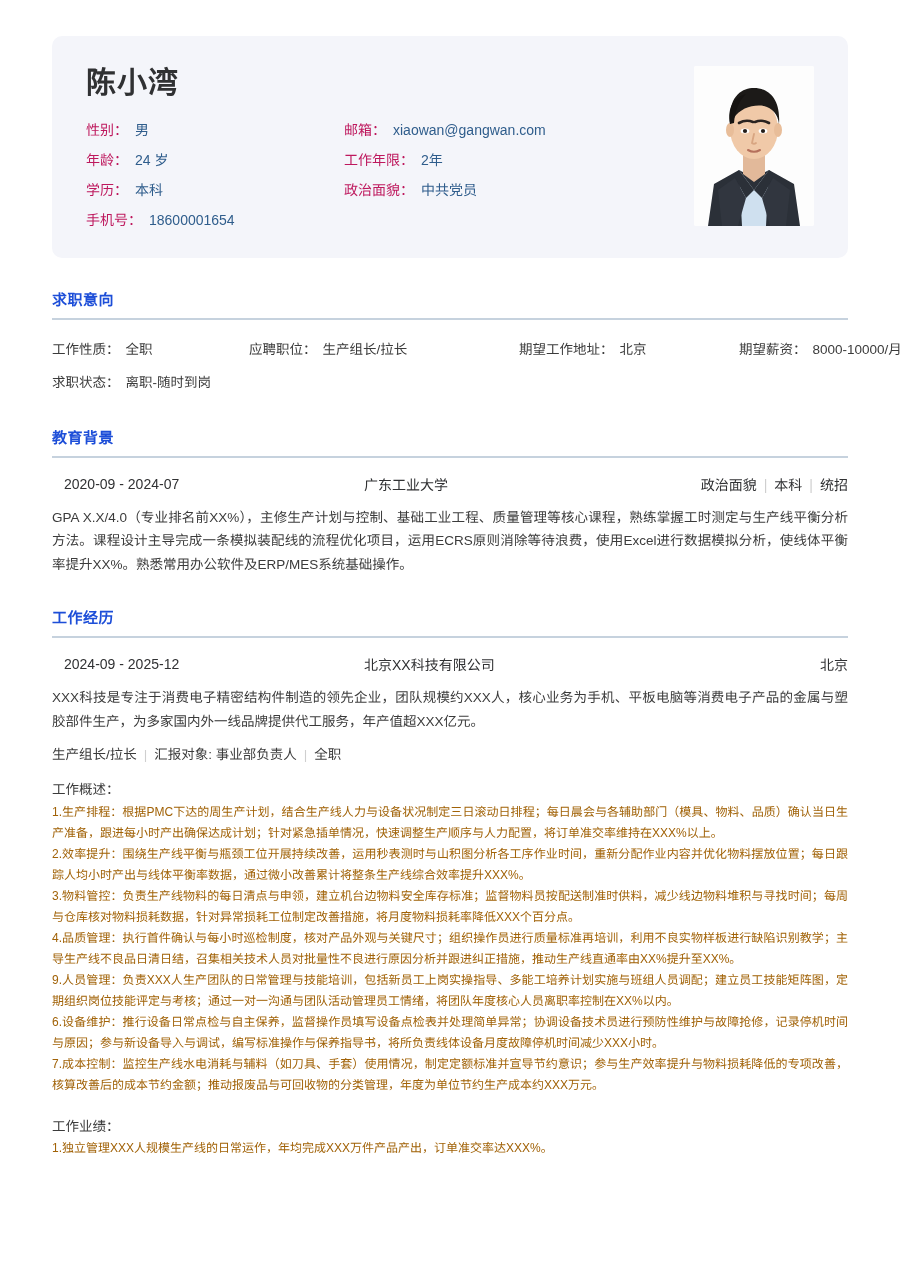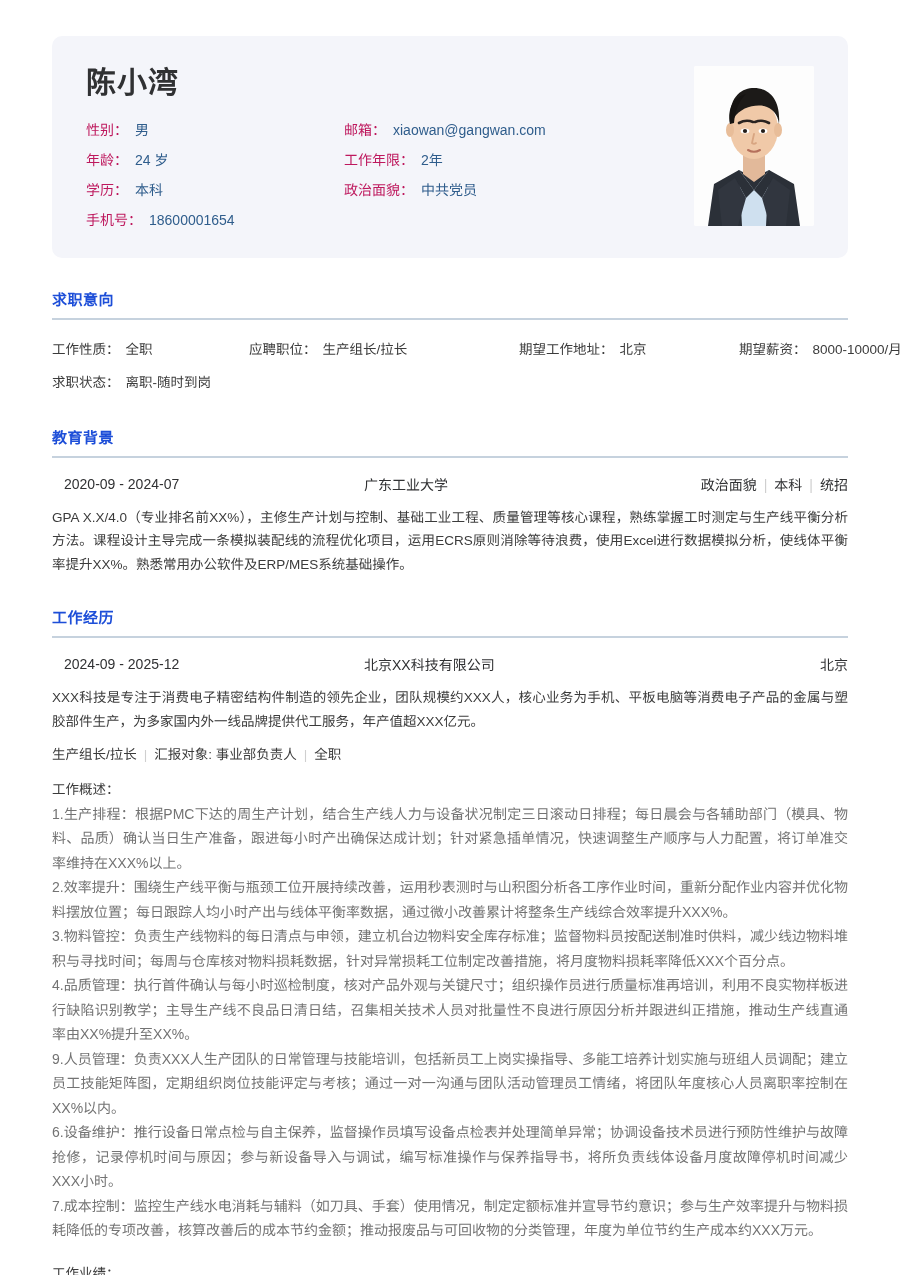--- a/index.html
+++ b/index.html
@@ -132,22 +132,22 @@
     line-height: 1.8;
     margin-bottom: 11px;
   }
 
   .block-label {
     font-size: 13.5px;
     color: #3b3b3b;
     line-height: 1.75;
   }
   .para {
-    font-size: 14px;
-    color: #737373;
+    font-size: 12px;
+    color: #a16207;
     line-height: 1.75;
     text-align: justify;
   }
   .gap { height: 19px; }
 </style>
 </head>
 <body>
 
 <div class="page">
 

